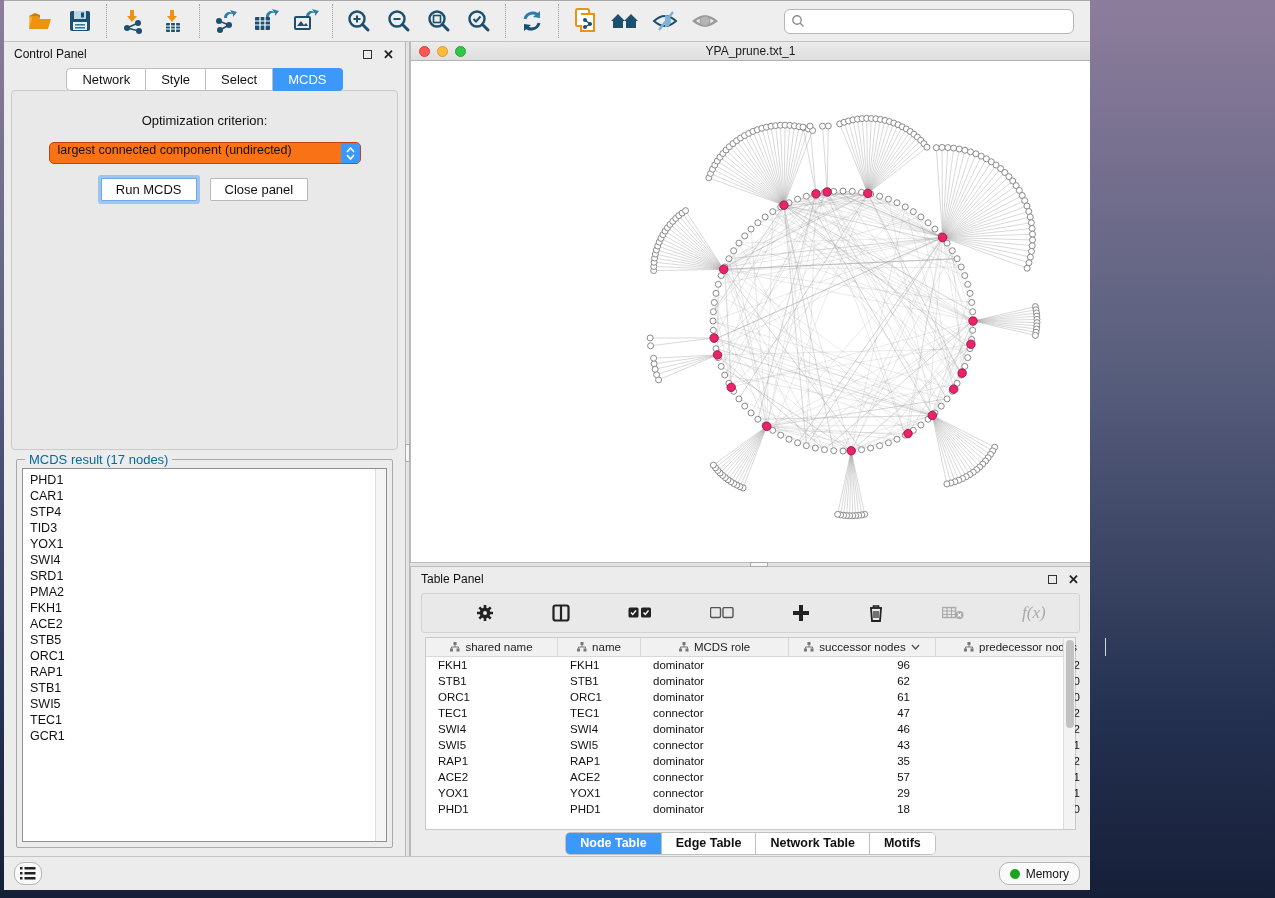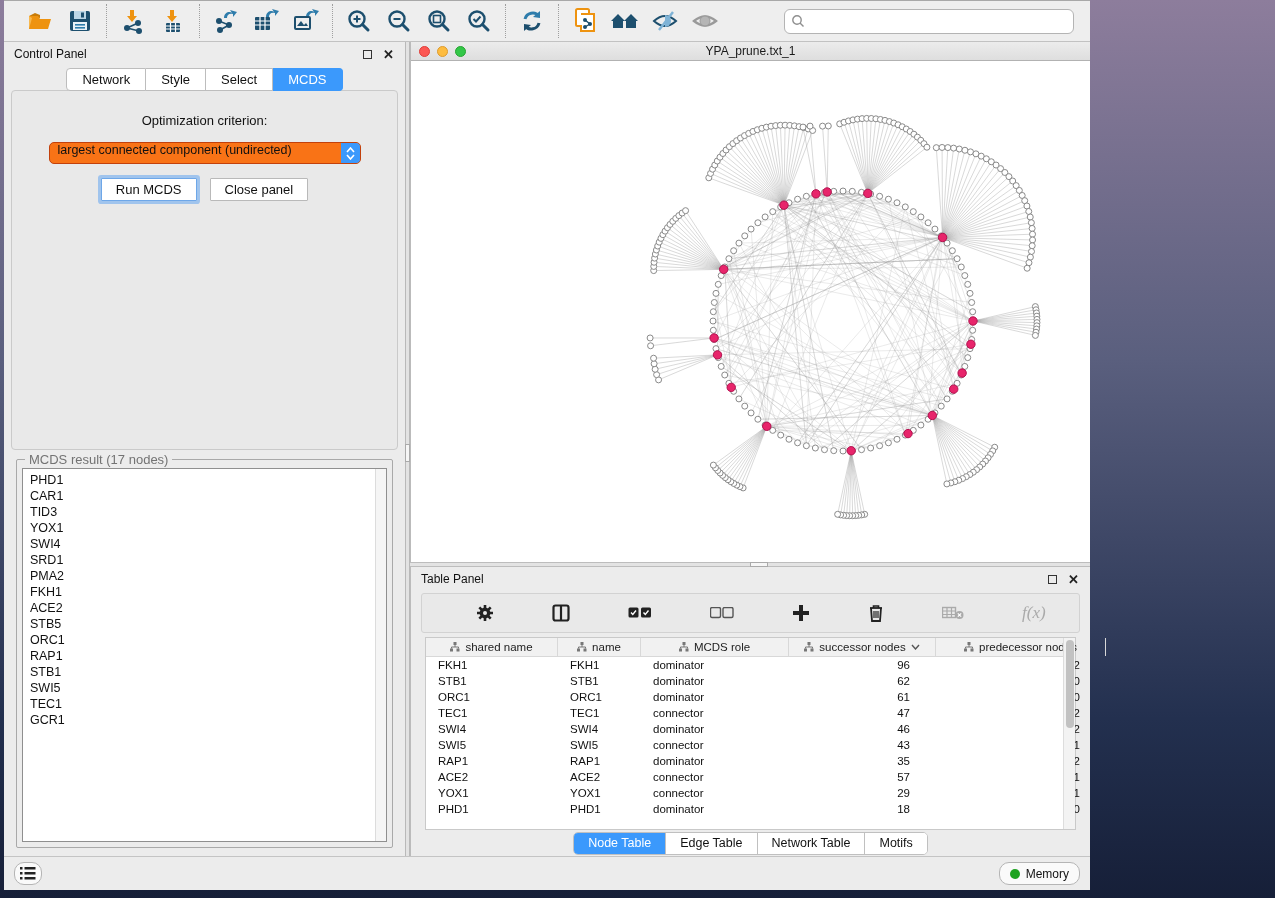--- a/index.html
+++ b/index.html
@@ -37,21 +37,21 @@
   .ccontent { margin:-1px 7px 0; height:360px; background:#e9e9e9; border:1px solid #cacaca; border-radius:4px; padding-top:22px; text-align:center; flex:0 0 auto; }
   .optlabel { font-size:13px; color:#111; margin-bottom:12px; }
   .combo { display:inline-flex; width:312px; height:22px; background:#f97316; border:1px solid #c2410c; border-radius:5px; align-items:flex-start; overflow:hidden; }
   .combo .val { flex:1; text-align:left; font-size:12.5px; padding:0 8px; color:#111; white-space:nowrap; }
   .combo .step { width:19px; align-self:stretch; background:#3b99fc; display:flex; flex-direction:column; align-items:center; justify-content:center; gap:1px; }
   .combo .step svg { display:block; }
   .btnrow { margin-top:14px; display:flex; justify-content:center; gap:13px; }
   .pbtn { font-size:13px; color:#111; background:#fff; border:1px solid #b9b9b9; border-radius:1px; padding:3px 14px; }
   .pbtn.focus { box-shadow:0 0 0 3px rgba(100,165,240,.55); border-color:#6ea7e8; }
   .groupbox { margin:9px 12px 8px; flex:1 1 auto; border:1px solid #a9a9a9; border-radius:2px; position:relative; padding:8px 5px 5px; min-height:0; }
-  .groupbox .legend { position:absolute; top:-8px; left:8px; background:#ececec; padding:0 4px; font-size:13px; color:#737373; }
+  .groupbox .legend { position:absolute; top:-8px; left:8px; background:#ececec; padding:0 4px; font-size:13px; color:#0369a1; }
   .listbox { width:100%; height:100%; background:#fff; border:1px solid #8f8f8f; overflow:hidden; display:flex; }
   .listitems { flex:1; padding:3px 0 0 7px; text-align:left; }
   .listitems div { font-size:12.5px; line-height:16px; color:#111; }
   .listtrack { width:11px; background:#f5f5f5; border-left:1px solid #dcdcdc; }
 
   
   .rightcol { flex:1; display:flex; flex-direction:column; min-width:0; }
   .netwin { height:520px; display:flex; flex-direction:column; border-left:1px solid #bbb; flex:0 0 auto; }
   .nettitle { height:19px; background:linear-gradient(#ececec,#dedede); border-bottom:1px solid #b2b2b2; display:flex; align-items:center; padding:0 8px; position:relative; }
   .lights { display:flex; gap:7px; }
@@ -71,21 +71,21 @@
   .thead { display:grid; grid-template-columns:132px 83px 148px 147px 170px 1fr; height:19px; background:#f1f1f1; border-bottom:1px solid #d8d8d8; flex:0 0 auto; }
   .th { display:flex; align-items:center; justify-content:center; gap:5px; font-size:11.5px; color:#222; border-right:1px solid #d8d8d8; overflow:hidden; }
   .th:last-child { border-right:none; }
   .trow { display:grid; grid-template-columns:132px 83px 148px 147px 170px 1fr; height:16px; }
   .td { font-size:11.5px; color:#111; display:flex; align-items:center; padding:0 12px; overflow:hidden; }
   .td.num { justify-content:flex-end; padding-right:26px; }
   .vtrack { width:12px; background:#f3f3f3; border-left:1px solid #ddd; position:relative; flex:0 0 auto; }
   .vthumb { position:absolute; top:2px; left:2px; width:8px; height:88px; background:#c2c2c2; border-radius:4px; }
   .btabbar { height:26px; display:flex; justify-content:center; align-items:center; flex:0 0 auto; }
   .btabs { display:inline-flex; background:#fff; border:1px solid #c0c0c0; border-radius:5px; overflow:hidden; }
-  .btab { font-size:12.5px; color:#111; padding:3px 14px 4px; border-right:1px solid #c0c0c0; background:#fff; }
+  .btab { font-size:12.5px; color:#111; padding:3px 14px 4px; border-right:1px solid #c0c0c0; background:#fff;font-weight:bold; }
   .btab:last-child { border-right:none; }
   .btab.active { background:#3b99fc; color:#fff; }
 
   
   .statusbar { height:34px; background:#ececec; border-top:1px solid #c4c4c4; display:flex; align-items:center; padding:0 10px; flex:0 0 auto; }
   .sbtn { background:#fafafa; border:1px solid #b5b5b5; border-radius:10px; display:flex; align-items:center; justify-content:center; }
   .listbtn { width:28px; height:23px; }
   .membtn { margin-left:auto; height:23px; padding:0 10px; gap:6px; font-size:12px; color:#111; }
   .memdot { width:10px; height:10px; border-radius:50%; }
 </style>
@@ -282,20 +282,21 @@
           <button class="pbtn focus">Run MCDS</button>
           <button class="pbtn">Close panel</button>
         </div>
       </div>
       <div class="groupbox">
         <span class="legend">MCDS result (17 nodes)</span>
         <div class="listbox">
           <div class="listitems">
               <div>PHD1</div>
               <div>CAR1</div>
+              <div>STP4</div>
               <div>TID3</div>
               <div>YOX1</div>
               <div>SWI4</div>
               <div>SRD1</div>
               <div>PMA2</div>
               <div>FKH1</div>
               <div>ACE2</div>
               <div>STB5</div>
               <div>ORC1</div>
               <div>RAP1</div>

